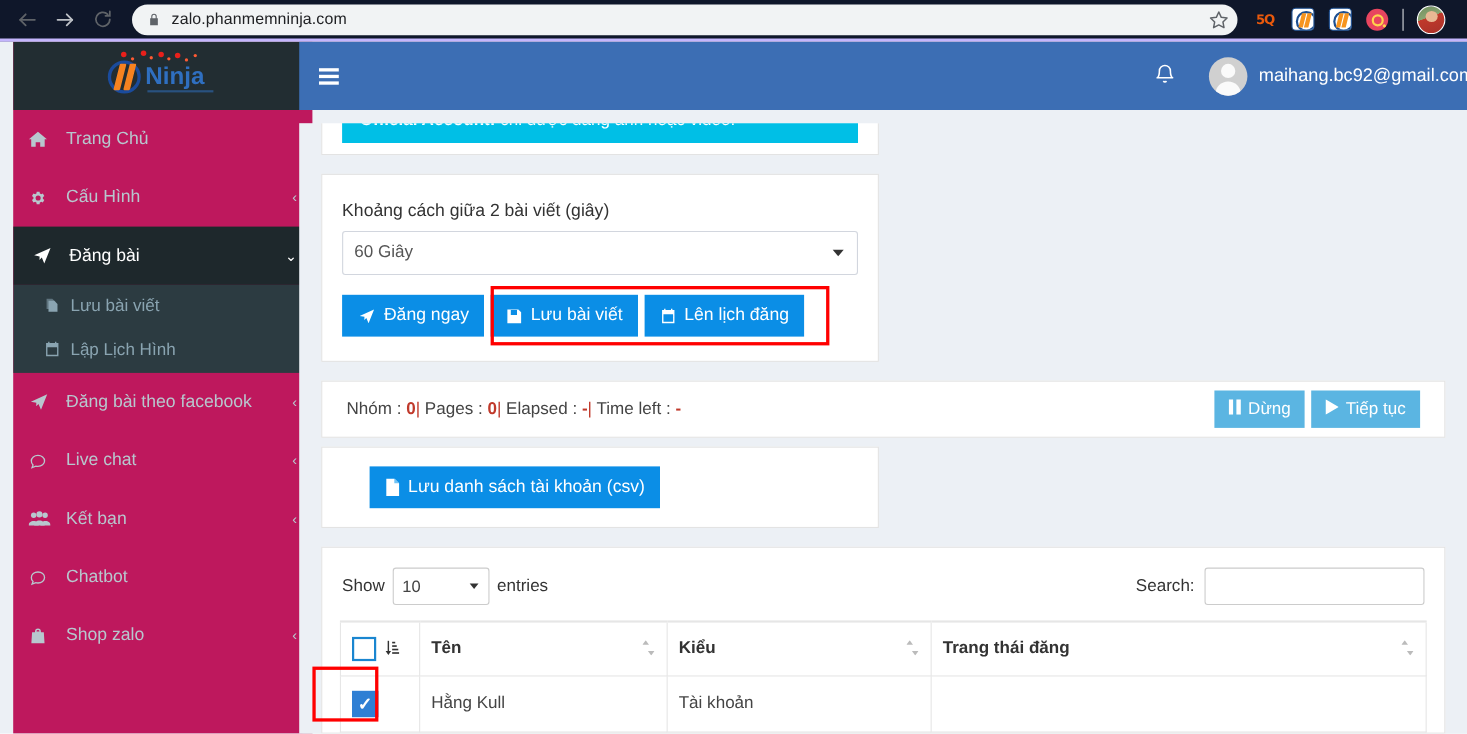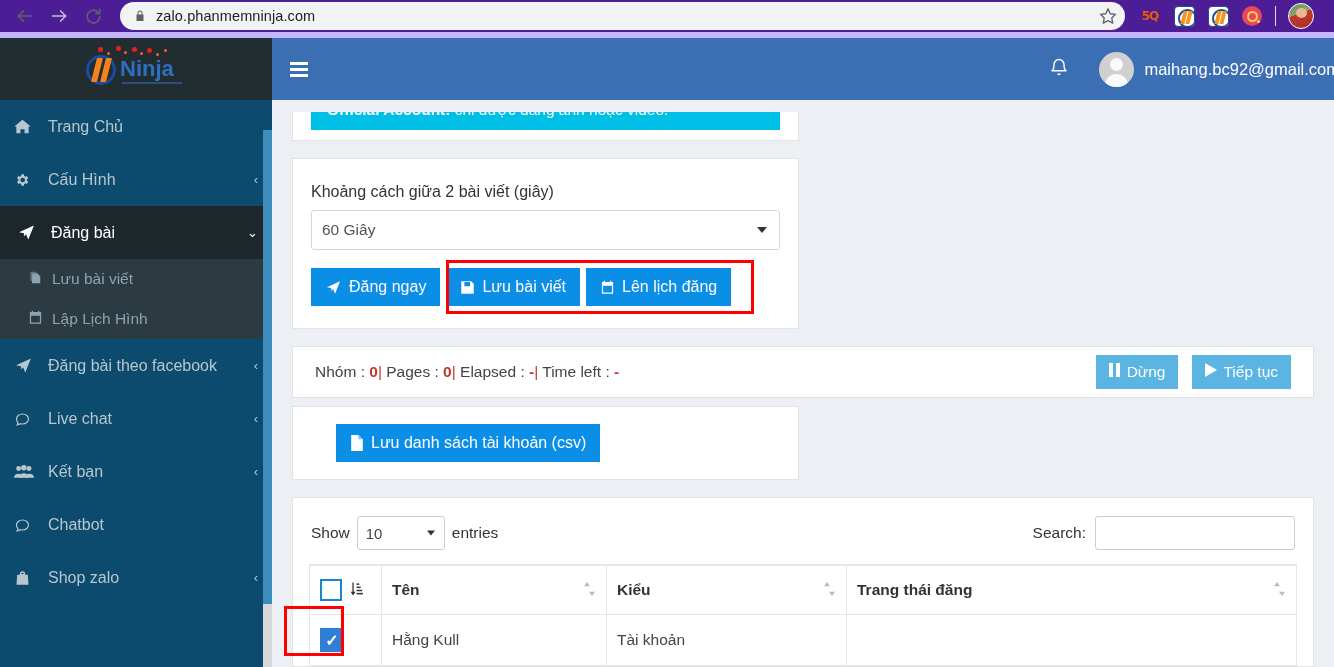--- a/index.html
+++ b/index.html
@@ -6,24 +6,24 @@
   html, body {
     width: 1334px; height: 667px;
     font-family: "Liberation Sans", sans-serif;
     overflow: hidden;
     background: #ffffff;
   }
 
   
   .browser-bar {
     height: 38px; width: 1334px;
-    background: #4c1d95;
+    background: #0f172a;
     display: flex; align-items: center;
     position: relative;
-    border-bottom: 6px solid #c4b5fd;
+    border-bottom: 3px solid #c4b5fd;
   }
   .nav-btns { display: flex; align-items: center; padding-left: 8px; }
   .nav-btn {
     width: 34px; height: 34px;
     display: flex; align-items: center; justify-content: center;
     border-radius: 50%;
   }
   .nav-btn svg { display: block; }
   .omnibox {
     flex: 0 0 auto;
@@ -85,23 +85,23 @@
   .avatar-chrome::after{
     content:''; position:absolute; left:7px; top:4px; width:11px; height:10px;
     border-radius:50%; background:#e8b894;
   }
 
   
   .app { position: relative; width: 1334px; height: 629px; background:#ecf0f5; overflow:hidden;}
 
   
   .sidebar {
-    position: absolute; left: 0; top: 0;
+    position: absolute; left: 12px; top: 0;
     width: 272px; height: 629px;
-    background: #0c4a6e;
+    background: #be185d;
     overflow: hidden;
   }
   .logo-wrap {
     height: 62px; display: flex; align-items: center; justify-content: center;
     background: #222d32;
   }
   .logo {
     position: relative; width: 120px; height: 46px;
   }
   .logo-circle {
@@ -243,21 +243,21 @@
 
   
   .status-panel {
     display: flex; align-items: center;
     padding: 10px 22px; height: 52px;
     margin: 0 20px 8px 20px;
   }
   .status-text { font-size: 15.5px; color:#444; }
   .status-text b { color:#c0392b; font-weight: bold; }
   .status-text .sep { color:#c0392b; }
-  .status-btns { margin-left:auto; display:flex; gap:14px;border-radius:13px; }
+  .status-btns { margin-left:auto; display:flex; gap:6px;border-radius:13px; }
   .btn-light {
     background:#5bb5e2; color:#fff; border:none;
     height: 34px; padding: 0 13px;
     display:flex; align-items:center; gap:6px;
     font-size:15.5px; cursor:pointer;
     font-family: "Liberation Sans", sans-serif;
   }
 
   .csv-panel { padding: 17px 18px; }
 

